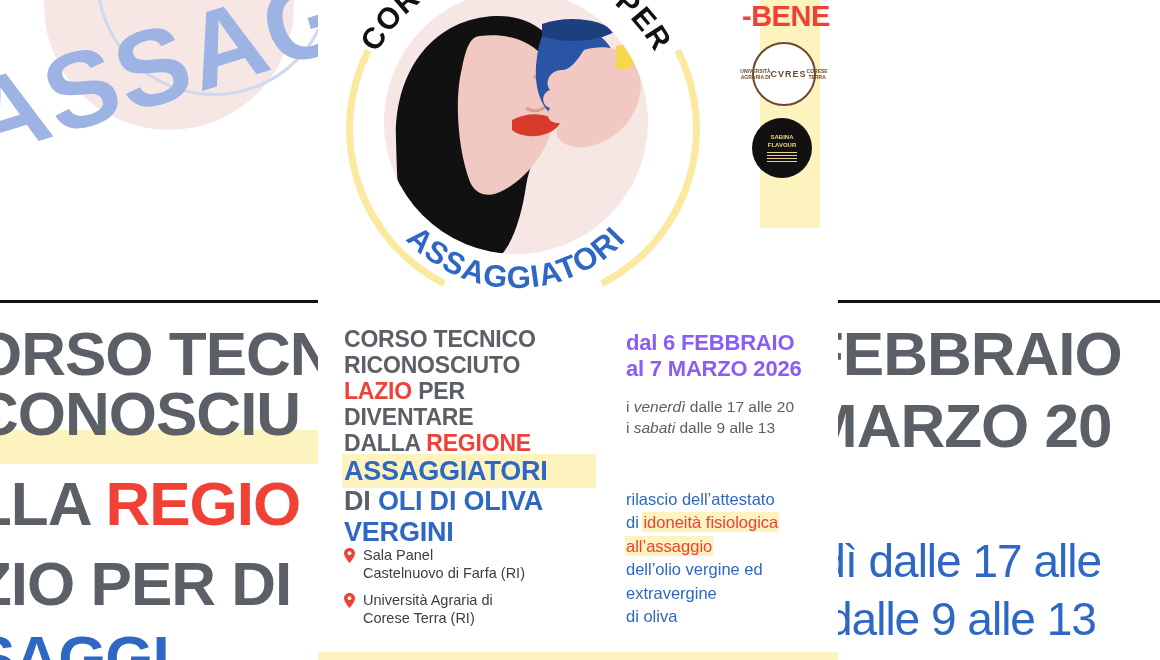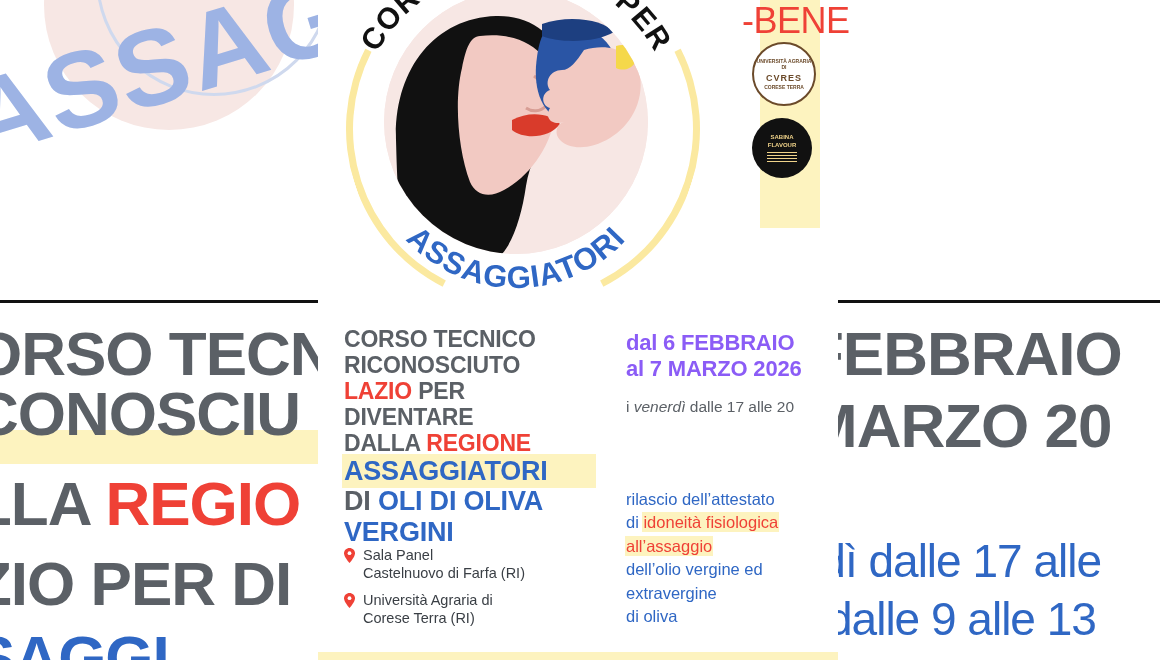--- a/index.html
+++ b/index.html
@@ -251,22 +251,22 @@
     box-shadow: 0 0 0 1px #fdf3bf;
     text-align: center;
   }
 
   
   .bene {
     position: absolute;
     left: 742px;
     top: 0;
     z-index: 6;
-    font-size: 36px;
-    font-weight: normal;
+    font-size: 29px;
+    font-weight: bold;
     color: #ef4136;
     letter-spacing: -0.5px;
     text-align: center;
   }
   .bene .dash { color: #ef4136; }
   .logo-badge {
     position: absolute;
     z-index: 6;
     border-radius: 50%;
     display: flex;
@@ -278,21 +278,21 @@
     left: 752px;
     top: 42px;
     width: 60px;
     height: 60px;
     background: #ffffff;
     border: 2px solid #6b4a2a;
     color: #6b4a2a;
     font-size: 5px;
     line-height: 1.25;
     font-weight: bold;
-    flex-direction: column;
+    flex-direction: row;
   }
   .badge-cvres .mid {
     font-size: 9px;
     letter-spacing: 1px;
     margin-top: 2px;
   }
   .badge-sabina {
     left: 752px;
     top: 118px;
     width: 60px;
@@ -435,20 +435,21 @@
       <span>Corese Terra (RI)</span>
     </span>
   </div>
 </div>
 
 <div class="dates">
   <div class="line">dal 6 FEBBRAIO</div>
   <div class="line">al 7 MARZO 2026</div>
   <div class="times">
     <div><span>i </span><i>venerdì</i><span> dalle 17 alle 20</span></div>
+    <div><span>i </span><i>sabati</i><span> dalle 9 alle 13</span></div>
   </div>
 </div>
 
 <div class="cert">
   <div>rilascio dell’attestato</div>
   <div><span>di </span><span class="red">idoneità fisiologica</span></div>
   <div><span class="red">all’assaggio</span></div>
   <div>dell’olio vergine ed</div>
   <div>extravergine</div>
   <div>di oliva</div>

